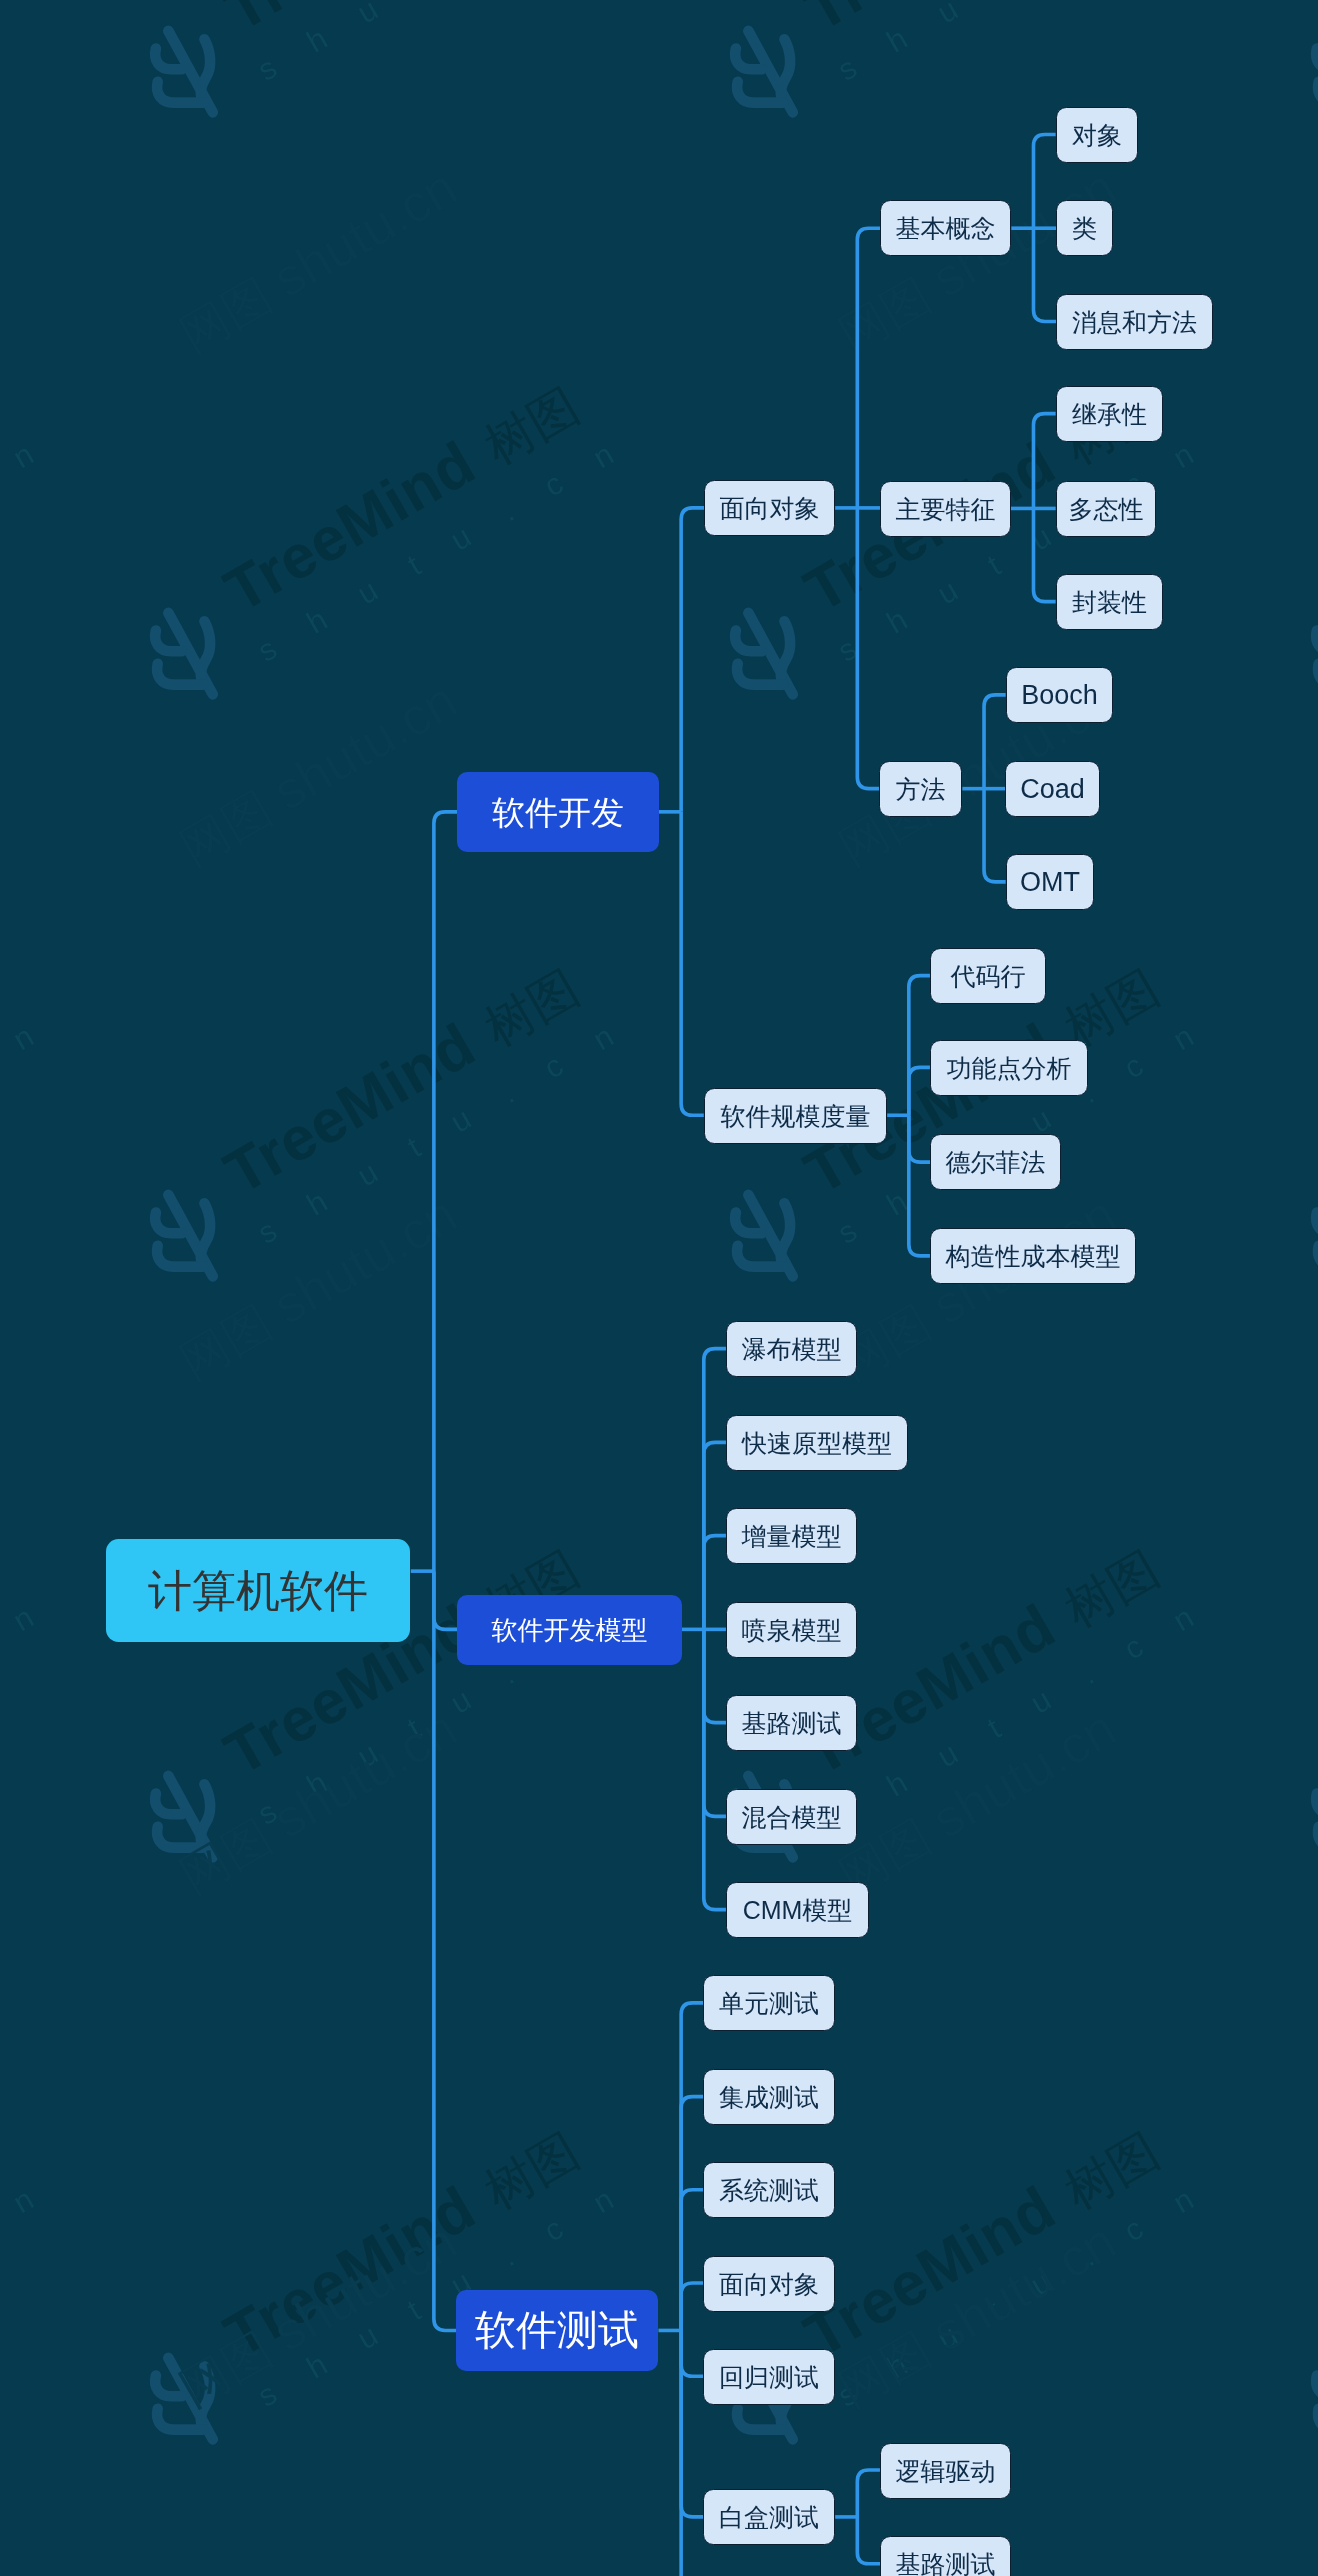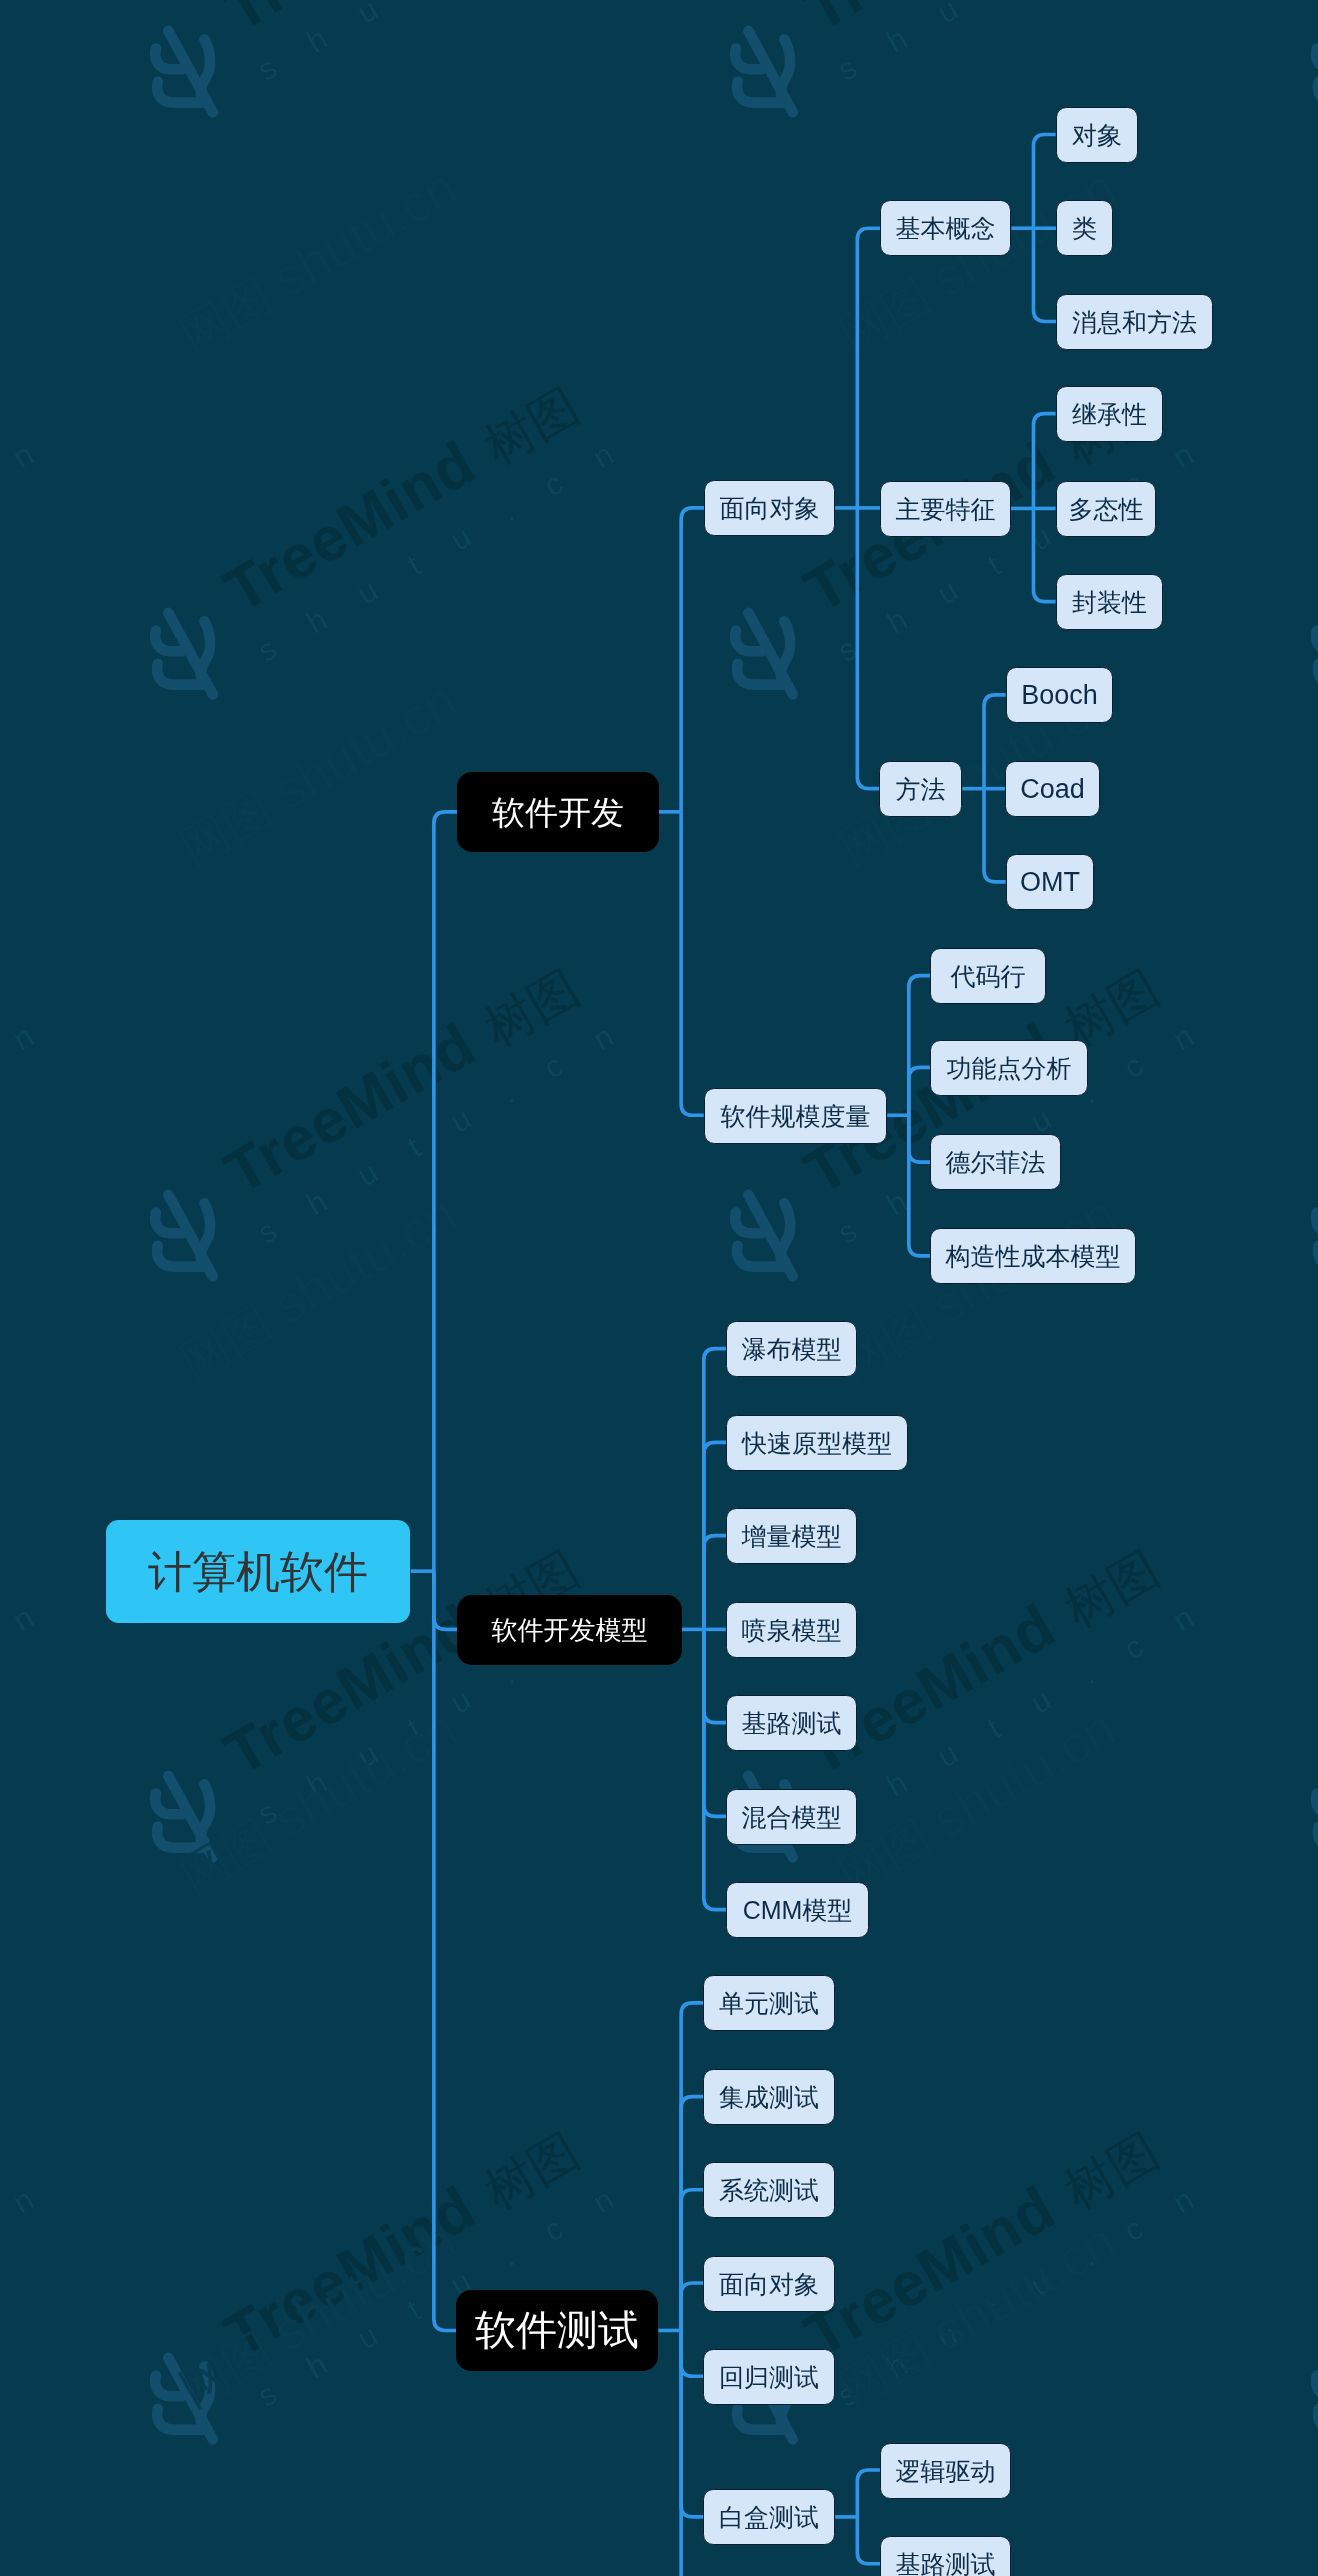--- a/index.html
+++ b/index.html
@@ -19,22 +19,22 @@
   .cactus{display:block;}
 
   
   #links{position:absolute;left:0;top:0;}
   .cx{fill:none;stroke:#2f95e8;stroke-width:7;stroke-linecap:butt;}
 
   
   .nd{position:absolute;display:flex;align-items:center;justify-content:center;
       box-sizing:border-box;line-height:1;}
   .nd .lb{display:block;}
-  .root{background:#2fc5f5;color:#333333;border-radius:12.4px;font-weight:400;}
-  .branch{background:#000000;color:#ffffff;border-radius:15px;font-weight:500;}
+  .root{background:#2fc5f5;color:#333333;border-radius:12.4px;font-weight:400;margin-top:19px;}
+  .branch{background:#1d4ed8;color:#ffffff;border-radius:10px;font-weight:500;}
   .leaf{background:#d5e6f9;color:#0e2c47;border-radius:10.3px;font-weight:400;
         border:1px solid #0c1f31;}
 </style>
 </head>
 <body>
 
 <div id="canvas">
 
   <div id="wm">
       <div class="wmg" style="left:-367px;top:-16.5px;transform:rotate(-30deg)"></div>

